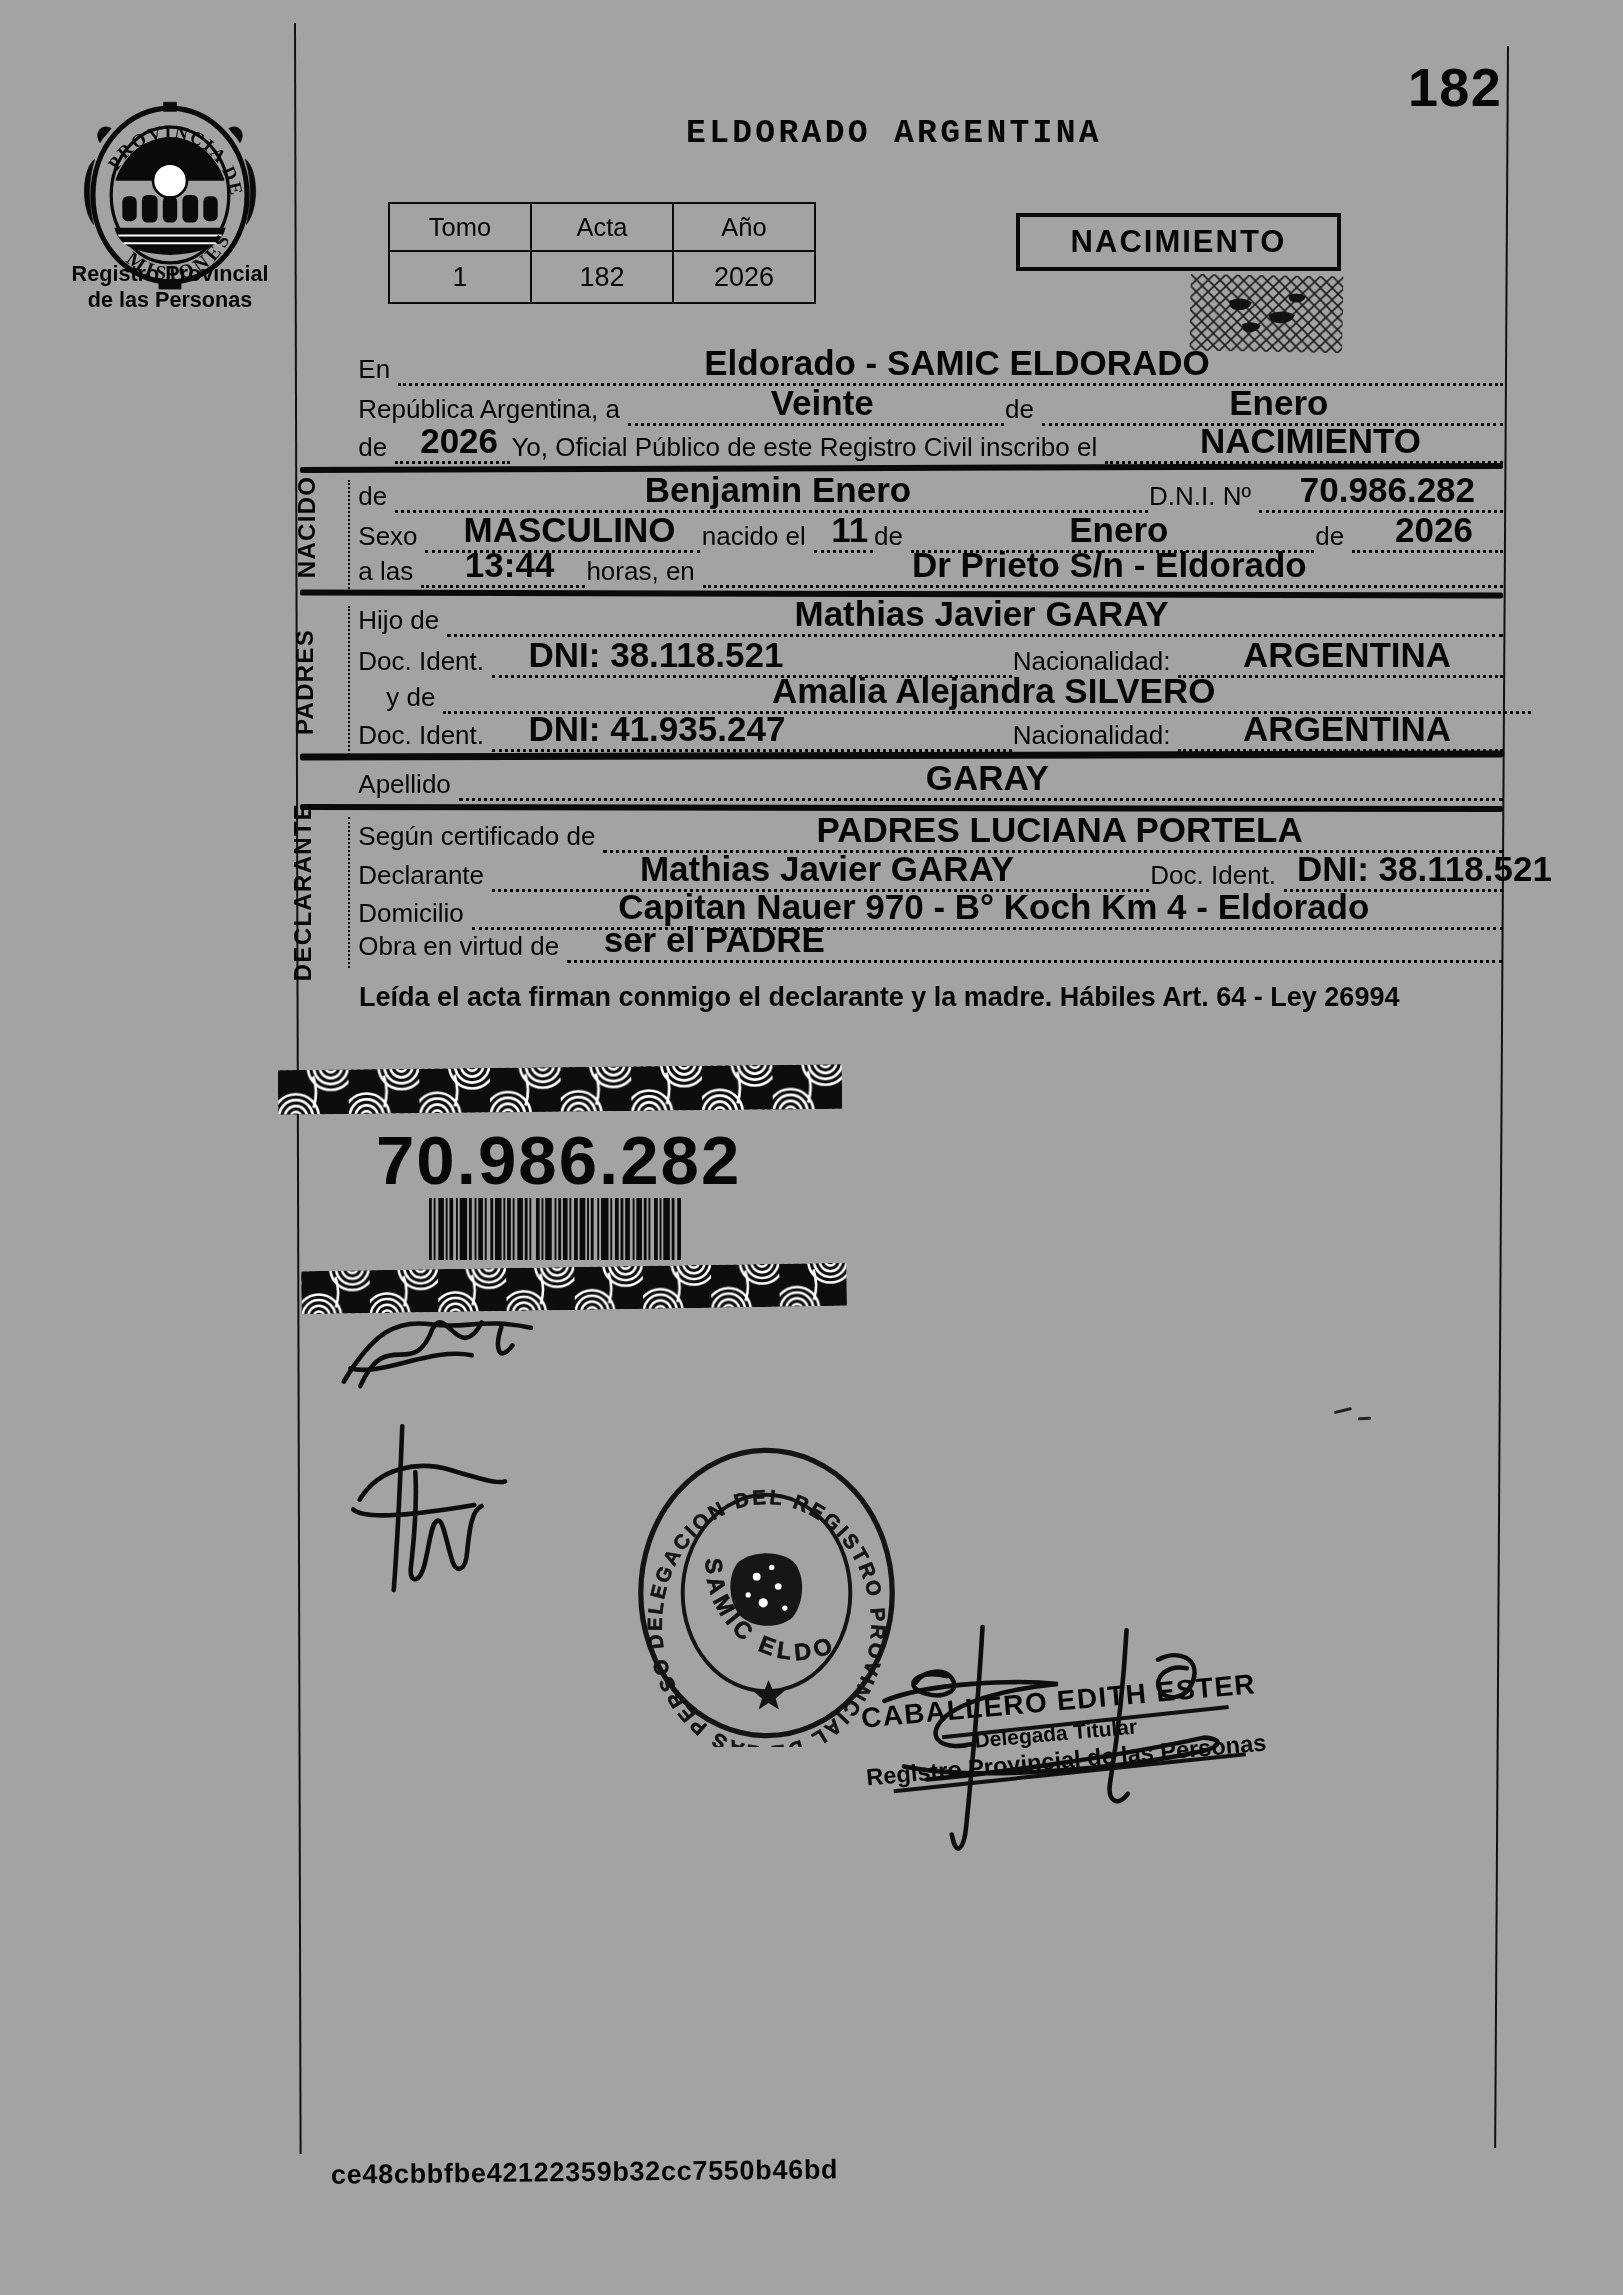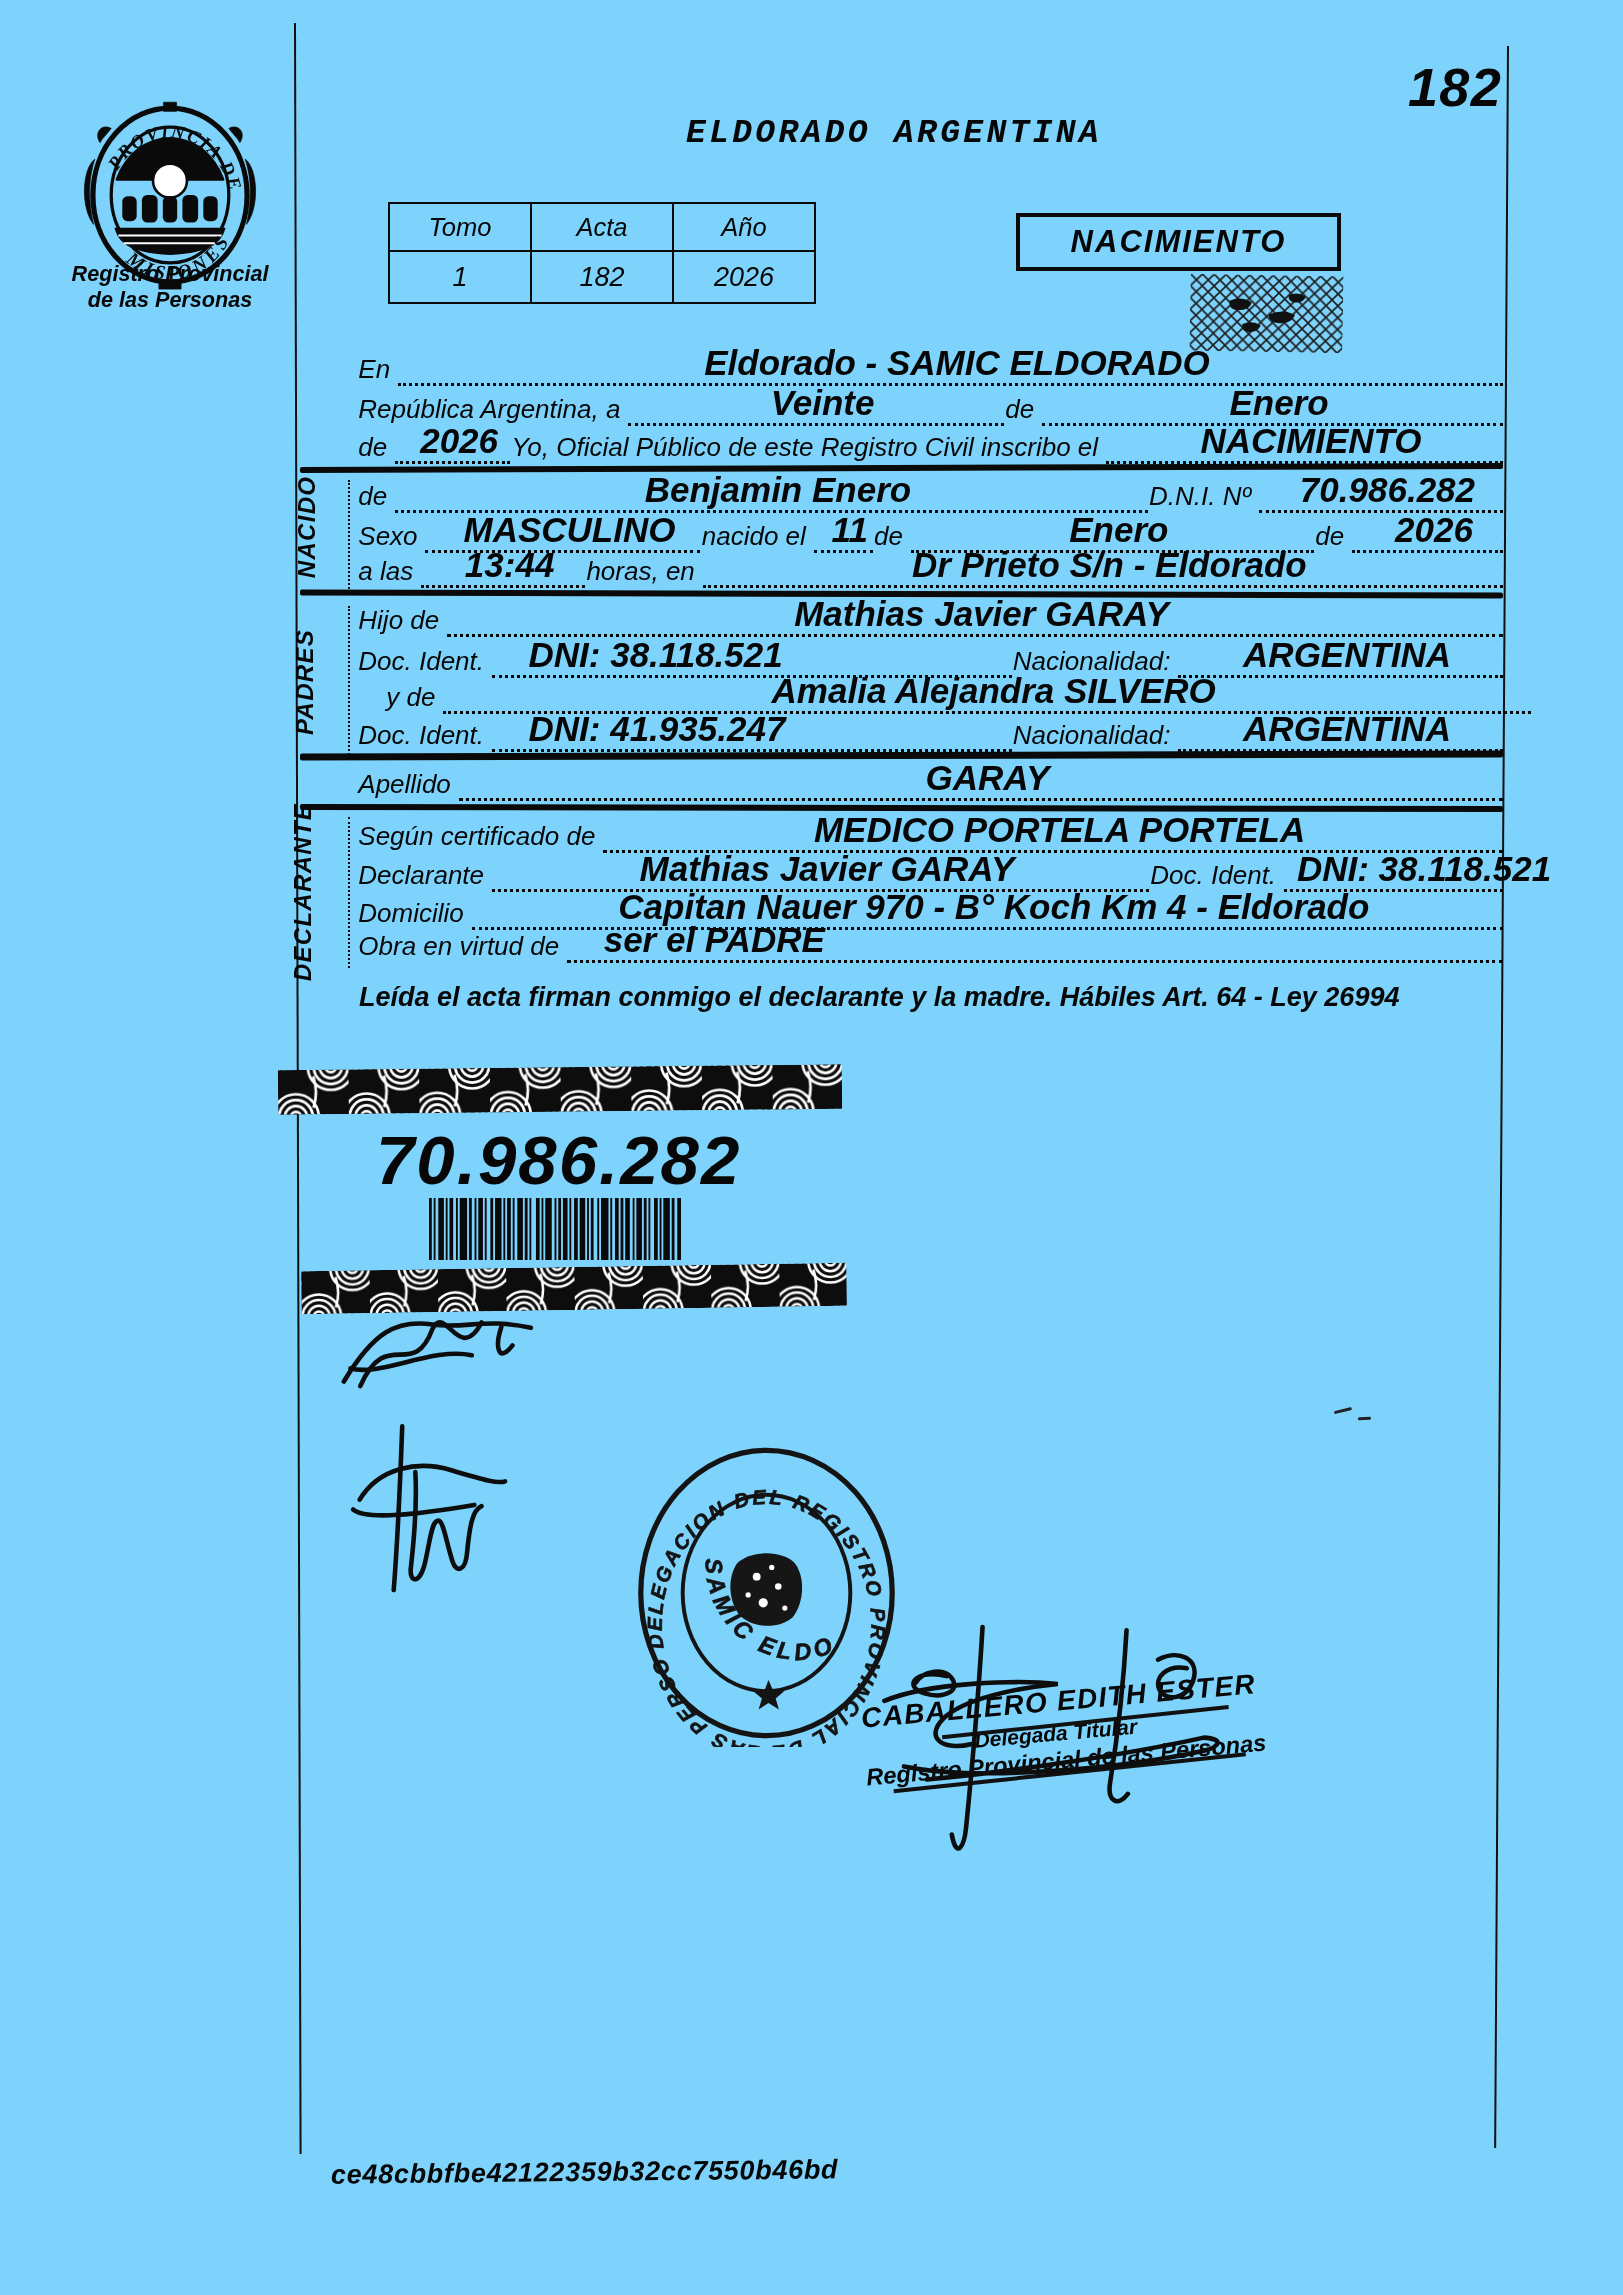--- a/index.html
+++ b/index.html
@@ -1,17 +1,17 @@
 <!DOCTYPE html>
 <html style="font-size:10.5px"><head>
 <meta charset="utf-8">
 <style>
   html,body{margin:0;padding:0;background:#777;}
-  .page{position:relative;width:1624px;height:2295px;background:#7dd3fc;overflow:hidden;
-        font-family:"Liberation Sans",sans-serif;color:#070707;font-style:italic;}
+  .page{position:relative;width:1624px;height:2295px;background:#a3a3a3;overflow:hidden;
+        font-family:"Liberation Sans",sans-serif;color:#070707;}
   .abs{position:absolute;}
 
   
   .vline{position:absolute;background:#111;width:2px;}
 
   
   .page-number{position:absolute;left:1408px;top:56px;font-size:54px;font-weight:700;letter-spacing:1.3px;}
   .doc-title{position:absolute;left:645px;top:115px;width:498px;text-align:center;
              font-family:"Liberation Mono","DejaVu Sans Mono",monospace;
              font-size:33px;font-weight:700;letter-spacing:3.3px;white-space:nowrap;}
@@ -272,21 +272,21 @@
     <span class="seg grow">
       <span class="val">GARAY</span>
     </span>
   </div>
 
   <div class="thick" style="top:805px;height:5.9px;transform:rotate(0.1deg);"></div>
 
   <div class="row" style="top:819px;">
     <span class="lbl">Según certificado de</span>
     <span class="seg grow">
-      <span class="val">MEDICO PORTELA PORTELA</span>
+      <span class="val">PADRES LUCIANA PORTELA</span>
     </span>
   </div>
 
   <div class="row" style="top:858px;">
     <span class="lbl">Declarante</span>
     <span class="seg" style="flex:6.6;">
       <span class="val">Mathias Javier GARAY</span>
     </span>
     <span class="lbl">Doc. Ident.</span>
     <span class="seg" style="flex:2.2;">

